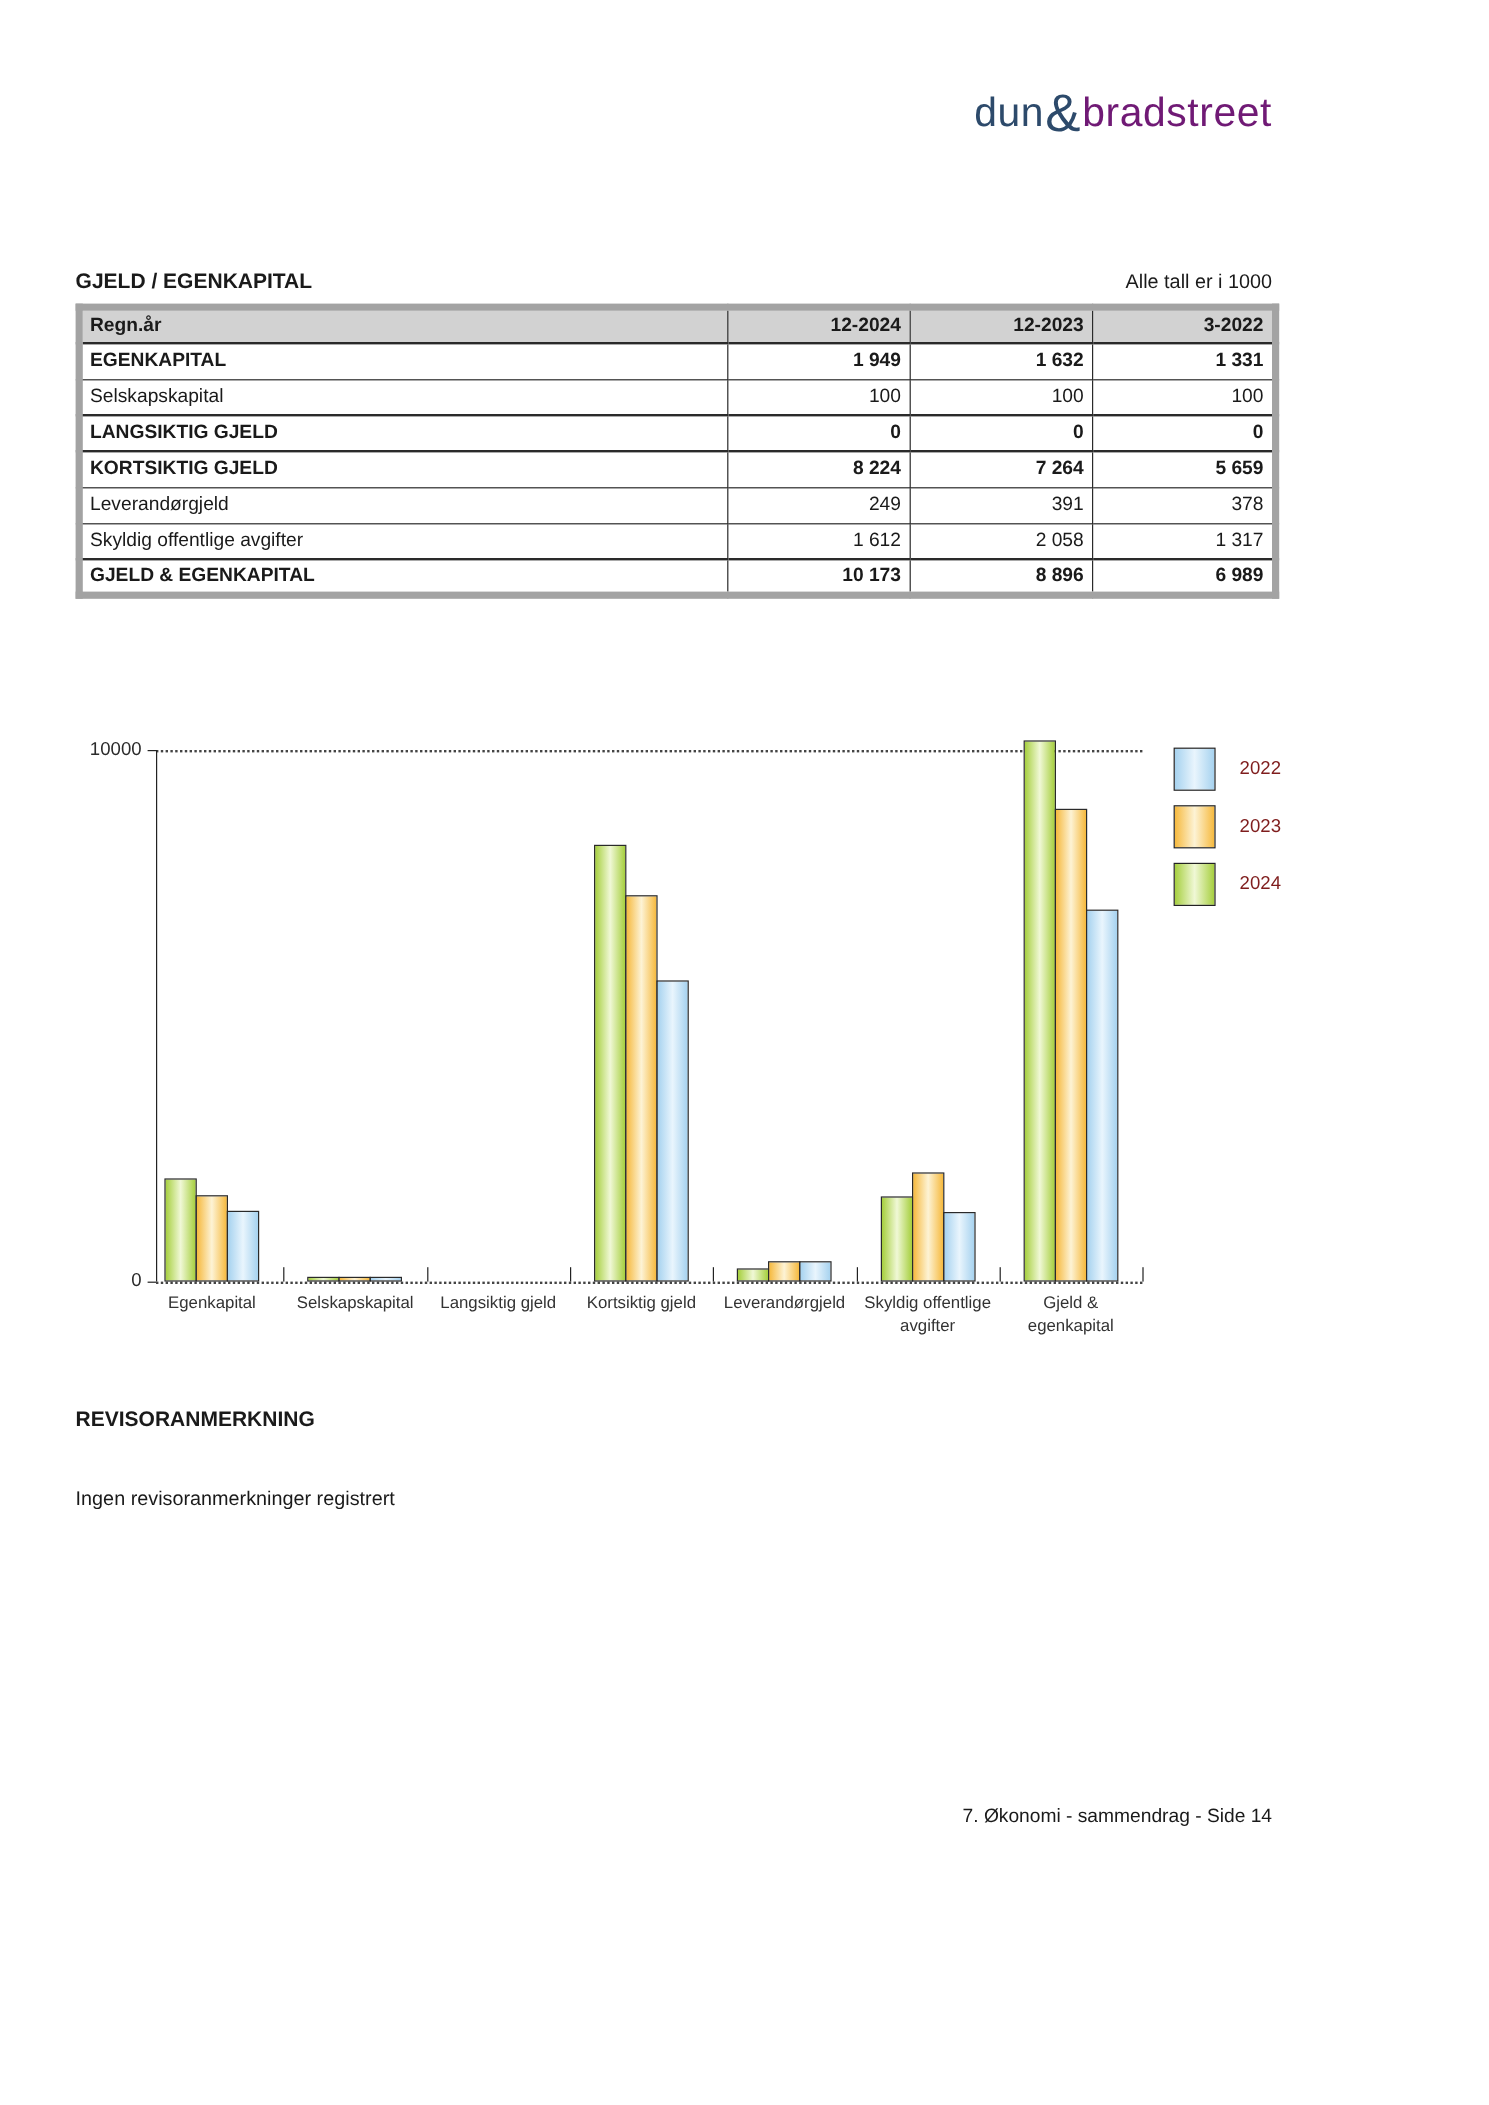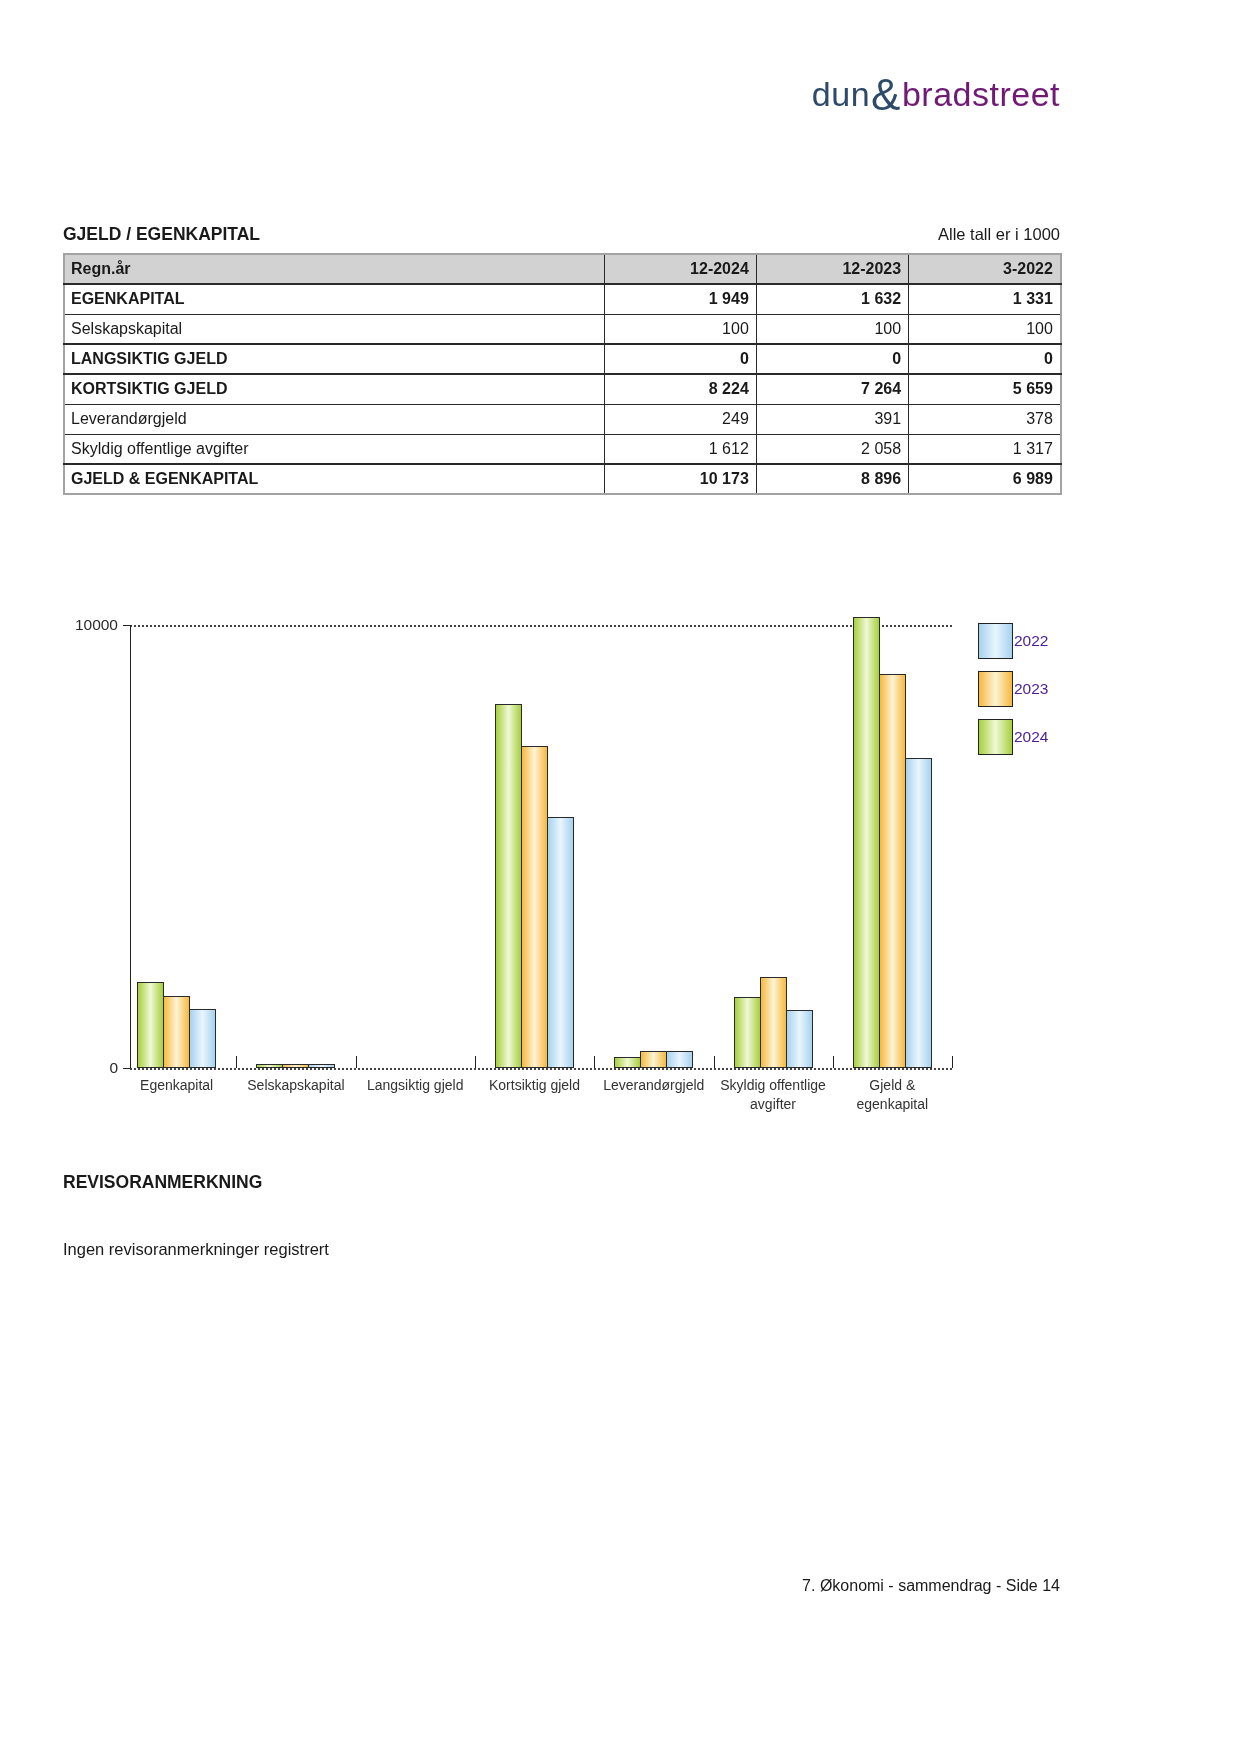--- a/index.html
+++ b/index.html
@@ -20,21 +20,21 @@
   .section-header { position:absolute; top:224px; left:63px; width:997px;
                     display:flex; justify-content:space-between; align-items:baseline; }
   .section-title { font-size:17.5px; font-weight:bold; }
   .section-note  { font-size:16.5px; }
 
   
   table.fin { position:absolute; top:253px; left:63px; width:997px;
               border-collapse:collapse; table-layout:fixed; font-size:16px; }
   table.fin col.c0 { width:540px; } table.fin col.cn { width:152.3px; }
   table.fin td, table.fin th { border:1px solid #2a2a2a; height:30px; padding:2px 7px; overflow:hidden; }
-  table.fin { border:2px solid #a3a3a3; }
+  table.fin { border:6px solid #a3a3a3; }
   table.fin thead th { background:#d2d2d2; font-weight:bold; border-bottom:2px solid #2a2a2a; }
   table.fin th.label-cell, table.fin td.label-cell { text-align:left; padding-left:6px; }
   table.fin th.num-cell, table.fin td.num-cell { text-align:right; }
   table.fin tr.bold-row td { font-weight:bold; border-top:2px solid #2a2a2a; }
 
   
   .chart { position:absolute; top:545px; left:0; width:1079px; height:600px; }
   .gridline, .baseline { position:absolute; left:130px; width:822px; height:0; border-top:2px dotted #444; }
   .gridline { top:80px; } .baseline { top:523px; }
   .y-axis { position:absolute; left:130px; top:80px; width:0; height:443px; border-left:1.5px solid #222; }
@@ -44,28 +44,28 @@
   .chart-groups { position:absolute; left:117px; top:80px; width:835px; height:443px; display:flex; }
   .chart-group { width:119.3px; height:443px; display:flex; align-items:flex-end; justify-content:center; overflow:visible; }
   .bar { width:27px; border:1px solid #2a2a2a; }
   .bar + .bar { margin-left:-1px; }
   .axis-tick { position:absolute; width:0; height:12px; border-left:1.5px solid #222; top:511px; }
   .chart-xlabels { position:absolute; left:117px; top:531px; width:835px; display:flex; }
   .xlabel { width:119.3px; text-align:center; font-size:14px; line-height:19px; color:#333; padding:0 2px; }
   .legend { position:absolute; left:978px; top:78px; }
   .legend-item { display:flex; align-items:center; margin-bottom:12px; }
   .legend-swatch { width:35px; height:36px; border:1px solid #222; }
-  .legend-label { margin-left:1px; font-size:15.5px; color:#4c1d95; }
+  .legend-label { margin-left:20px; font-size:15.5px; color:#7f1d1d; }
 
   
   .revisor-heading { position:absolute; top:1172px; left:63px; font-size:17.5px; font-weight:bold; }
   .revisor-text { position:absolute; top:1240px; left:63px; font-size:16.5px; }
 
   
-  .page-footer { position:absolute; top:1577px; left:63px; width:997px; text-align:right; font-size:16px; }
+  .page-footer { position:absolute; top:1505px; left:63px; width:997px; text-align:right; font-size:16px; }
 </style>
 </head>
 <body>
 
 <div class="page">
 
   <div class="logo">
     <span class="dun">dun</span><span class="amp">&amp;</span><span class="brad">bradstreet</span>
   </div>
 

